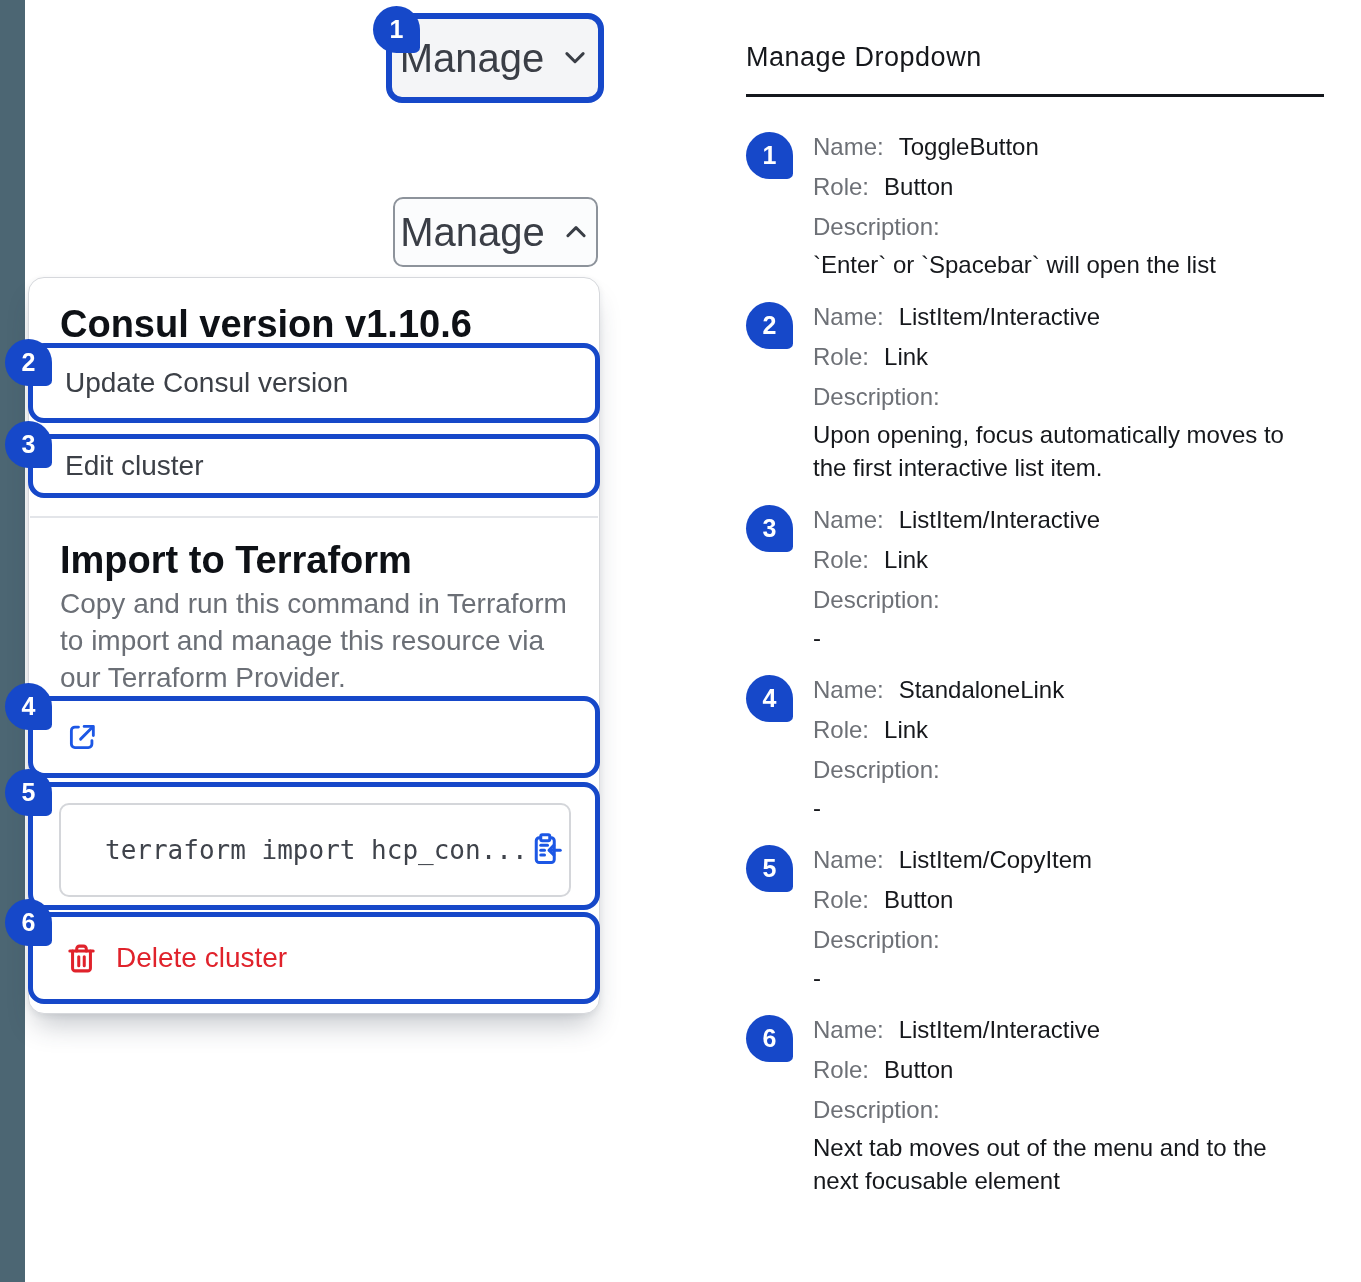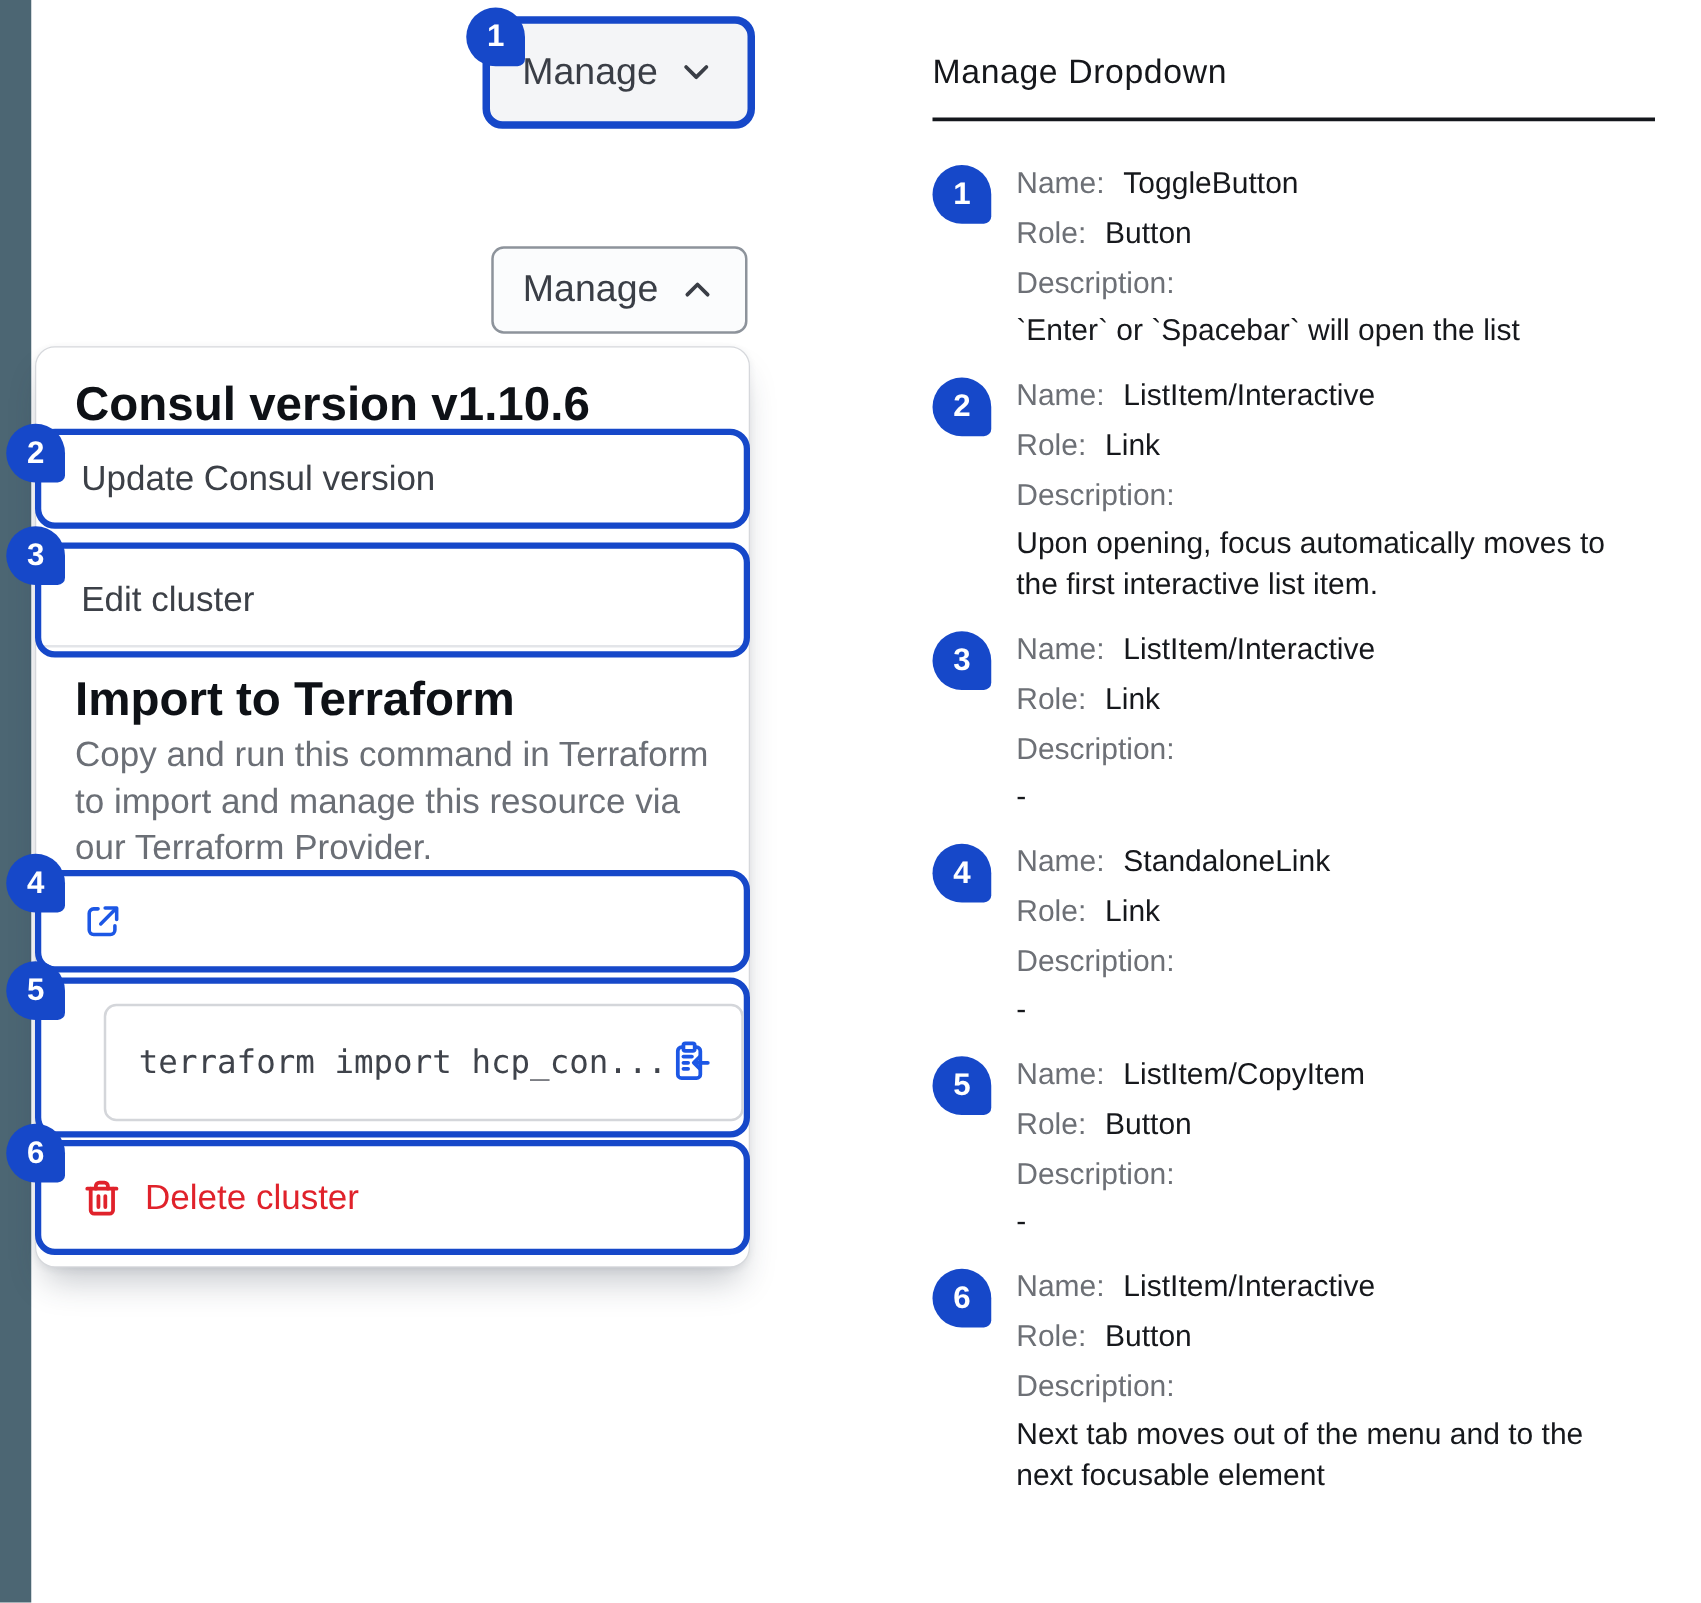--- a/index.html
+++ b/index.html
@@ -20,21 +20,21 @@
     position:absolute;width:47px;height:47px;z-index:6;
     background:var(--blue);color:#fff;
     border-radius:24px 24px 6px 24px;
     display:flex;align-items:center;justify-content:center;
     font-size:25px;font-weight:bold;line-height:1;
   }
 
   
   .toggle{
     position:absolute;display:flex;align-items:center;justify-content:center;gap:16px;
-    font-size:30px;color:#3a3e46;background:#fbfcfd;cursor:pointer;
+    font-size:40px;color:#3a3e46;background:#fbfcfd;cursor:pointer;
   }
   .toggle .chev{width:30px;height:30px;display:block;}
   .toggle-focused{
     left:386px;top:13px;width:218px;height:90px;
     border:6px solid var(--blue);border-radius:16px;background:#f4f5f7;
   }
   .toggle-open{
     left:393px;top:197px;width:205px;height:70px;
     border:2px solid #8d939b;border-radius:10px;
   }
@@ -55,33 +55,33 @@
   }
   .divider{position:absolute;left:30px;top:516px;width:568px;height:2px;background:#e3e5e9;z-index:2;}
 
   
   .obox{
     position:absolute;left:28px;width:572px;z-index:3;background:transparent;
     border:5px solid var(--blue);border-radius:16px;
     display:flex;align-items:center;padding-left:32px;gap:18px;cursor:pointer;
   }
   .obox-update{top:343px;height:80px;}
-  .obox-edit{top:434px;height:92px;}
+  .obox-edit{top:434px;height:64px;}
   .obox-docs{top:696px;height:82px;}
   .obox-code{top:782px;height:128px;padding:0;display:block;cursor:default;}
   .obox-delete{top:912px;height:92px;}
   .menu-item-label{font-size:28px;color:var(--item);}
   .link-label{font-size:28px;color:var(--link);font-weight:500;}
   .danger-label{font-size:28px;color:var(--red);font-weight:500;}
   .icon-24{display:block;}
 
   .code-box{
     position:absolute;left:26px;top:16px;width:512px;height:94px;
     border:2px solid #d4d6da;border-radius:10px;background:#fff;
-    display:flex;align-items:center;justify-content:space-between;padding:0 24px 0 26px;margin-left:24px;
+    display:flex;align-items:center;justify-content:space-between;padding:0 24px 0 44px;
   }
   .code-text{
     font-family:"DejaVu Sans Mono","Liberation Mono",monospace;
     font-size:26px;color:#3f434b;white-space:nowrap;
   }
   .copy-btn{background:none;border:none;cursor:pointer;display:block;padding:0;}
 
   
   .legend{
     position:absolute;left:746px;top:40px;width:578px;

